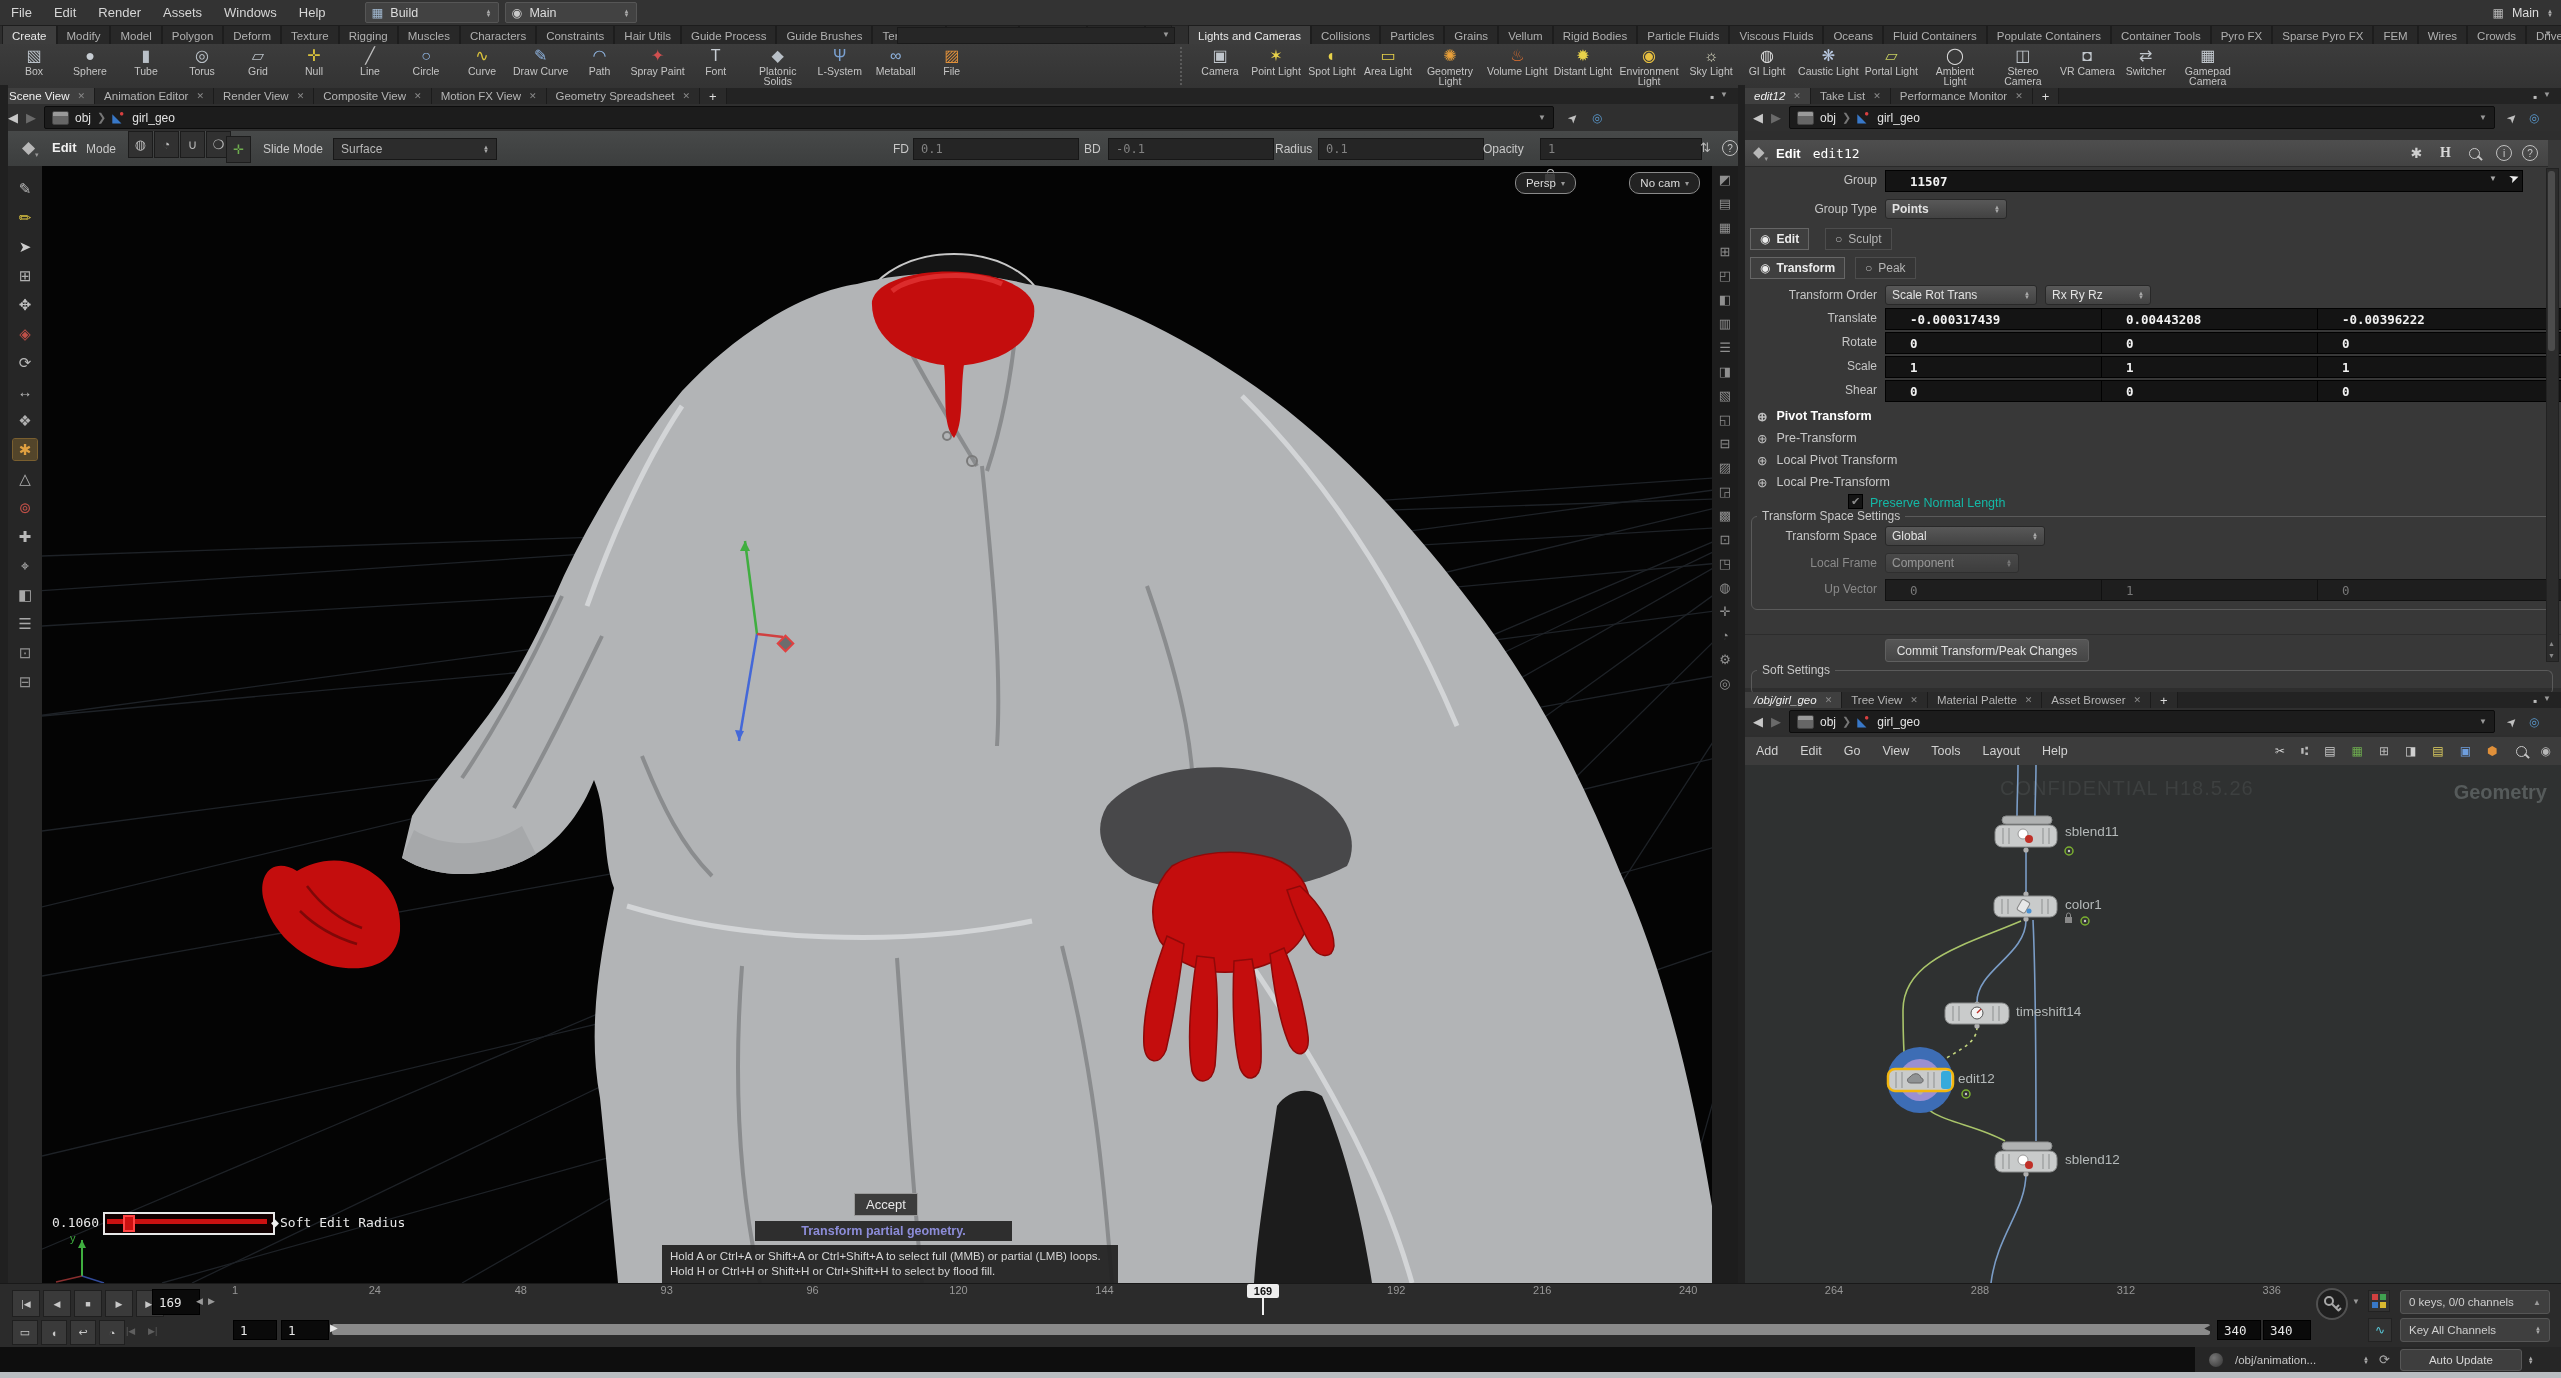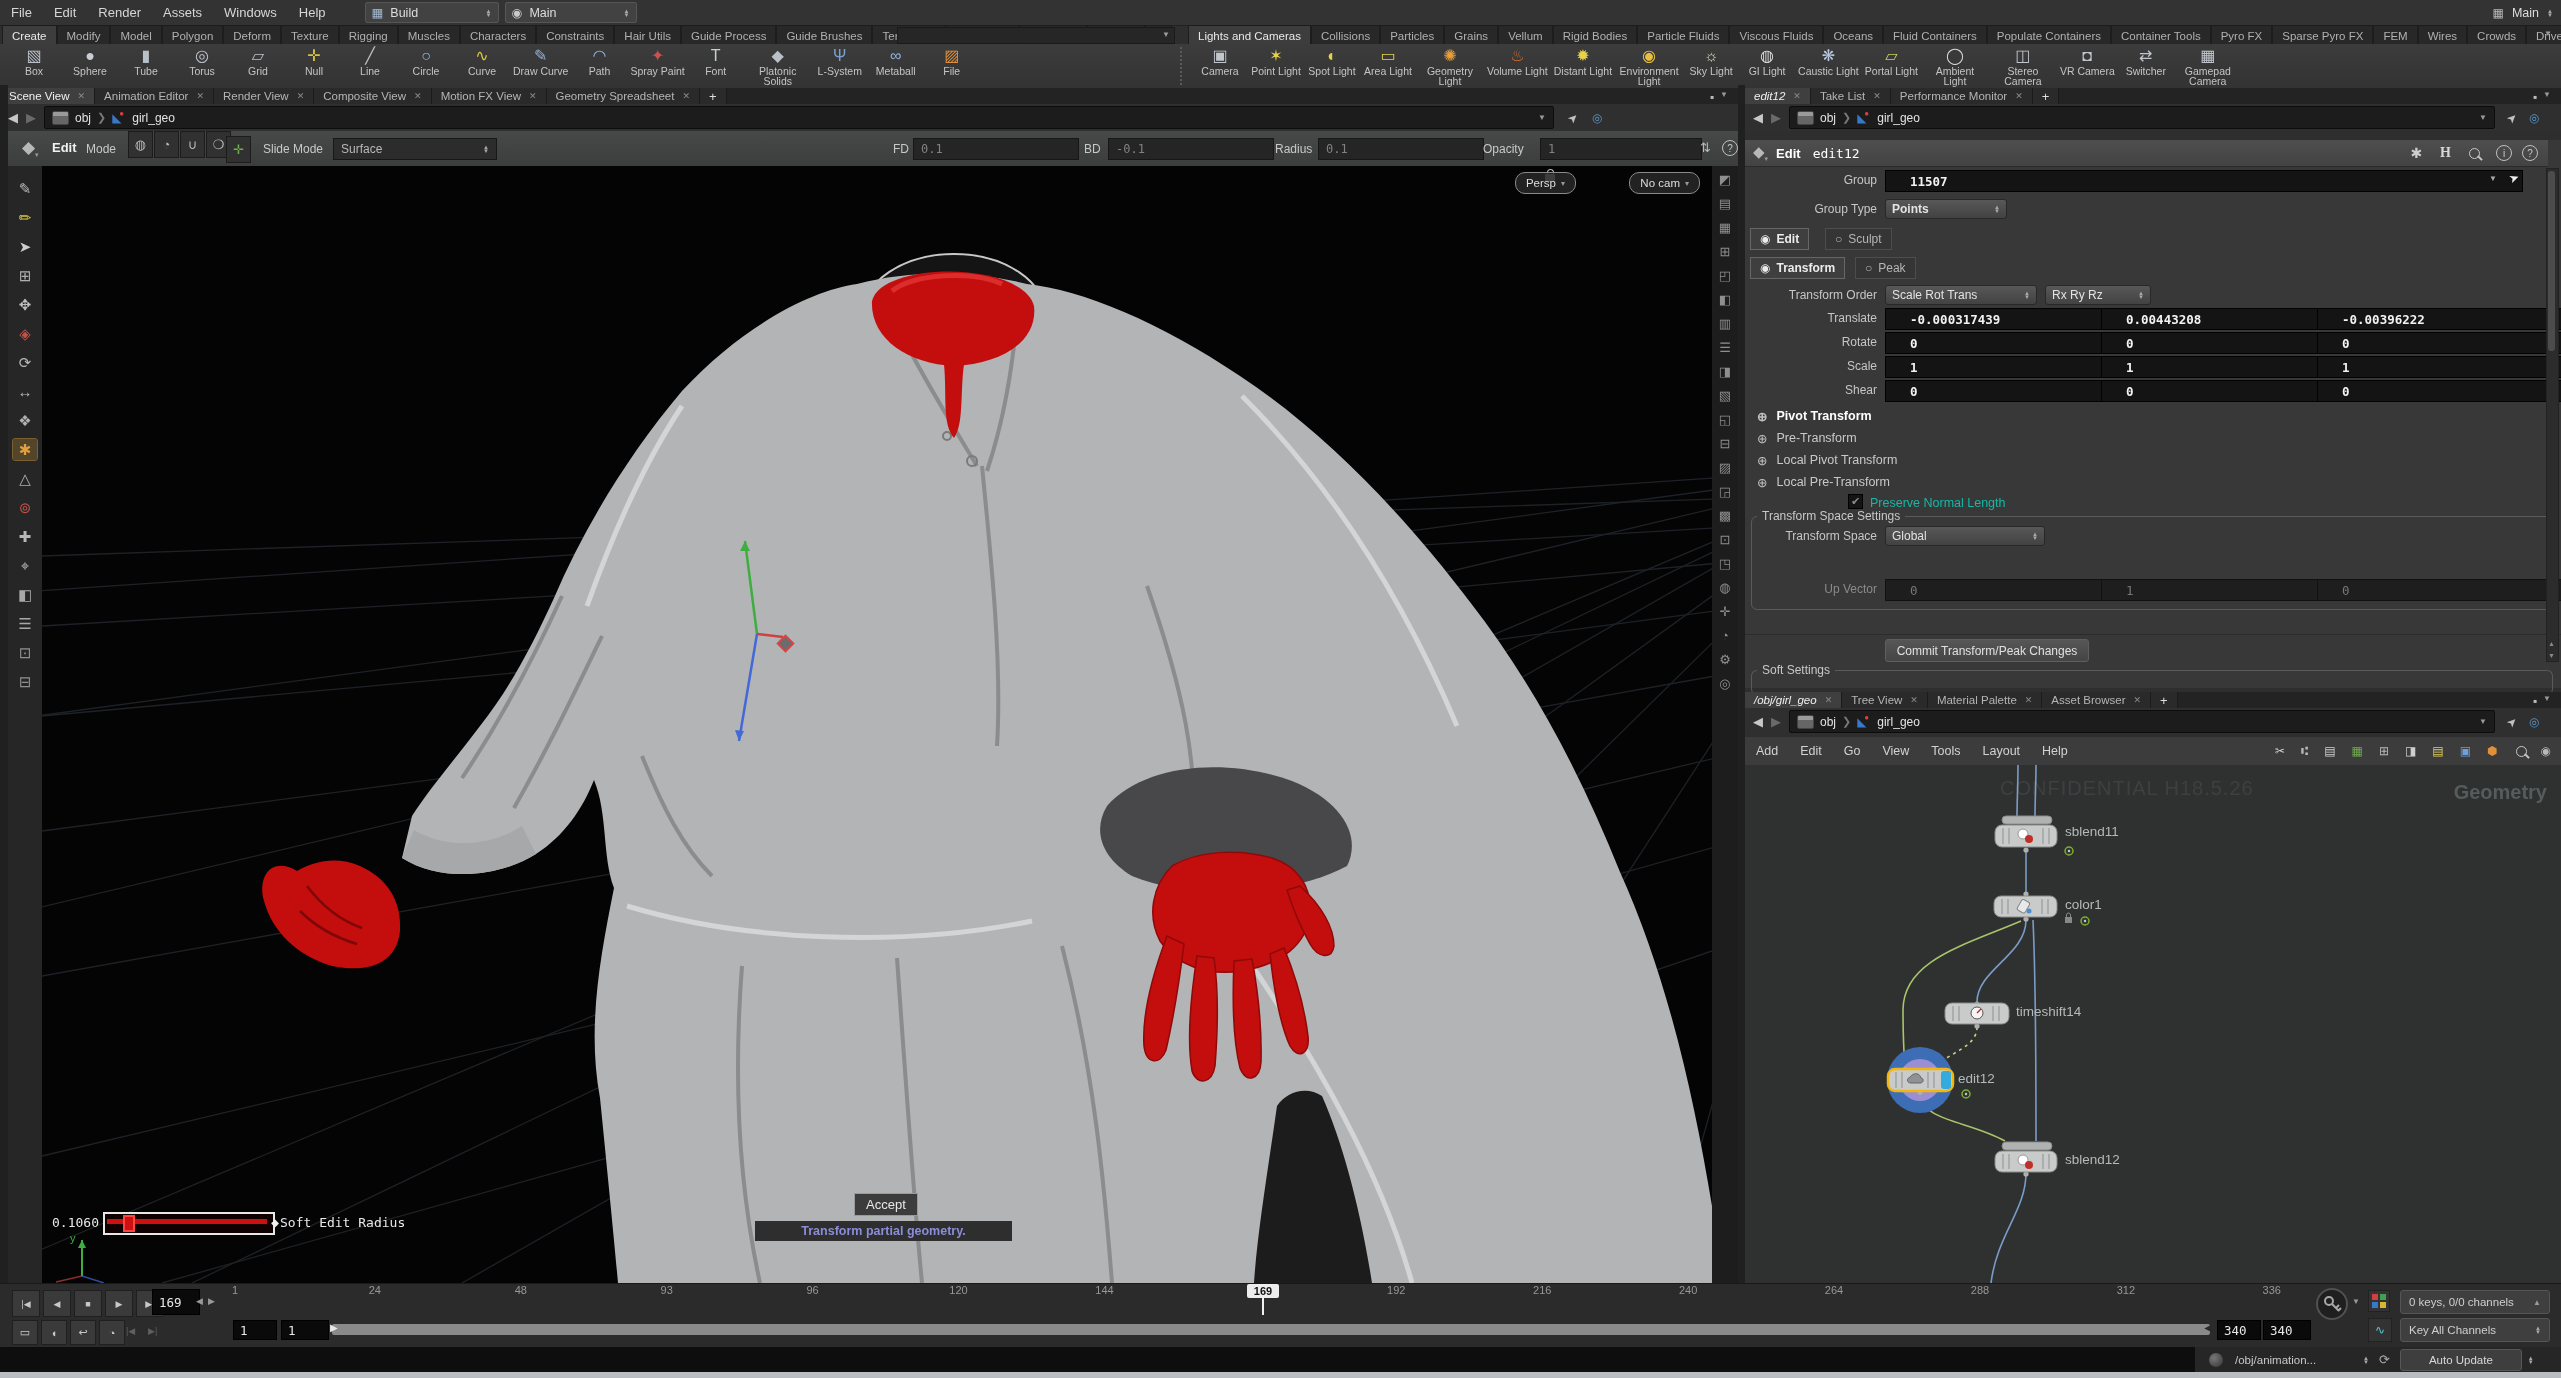--- a/index.html
+++ b/index.html
@@ -667,20 +667,24 @@
     <svg class="abs" style="left:0;top:1062px" width="90" height="55">
       <path d="M40,48 L40,12" stroke="#3fae3f" stroke-width="2"></path>
         <path d="M40,12 l-4,8 l8,0 Z" fill="#3fae3f"></path>
       <path d="M40,48 L14,54" stroke="#c04040" stroke-width="1.5" opacity=".7"></path>
       <path d="M40,48 L62,55" stroke="#4468d8" stroke-width="1.5" opacity=".7"></path>
       <text x="28" y="14" fill="#3fae3f" font-size="11">y</text>
     </svg>
 
     <div class="abs" style="left:812px;top:1027px;padding:3px 11px;background:#3c3c3c;border:1px solid #9a9a9a;color:#e8e8e8;font-size:13px">Accept</div>
     <div class="abs" style="left:713px;top:1055px;width:245px;text-align:center;background:#2e2e2e;padding:3px 6px;color:#8c8cd8;font-weight:bold;font-size:12.5px">Transform partial geometry.</div>
+    <div class="abs" style="left:620px;top:1079px;width:440px;background:rgba(32,32,32,.92);padding:4px 8px;color:#d6d6d6;font-size:11.5px;line-height:15px">
+      <div>Hold A or Ctrl+A or Shift+A or Ctrl+Shift+A to select full (MMB) or partial (LMB) loops.</div>
+      <div>Hold H or Ctrl+H or Shift+H or Ctrl+Shift+H to select by flood fill.</div>
+    </div>
   </div>
 
   <div id="righttools">
 
   <div class="ti"><span>◩</span></div>
       <div class="ti"><span>▤</span></div>
       <div class="ti"><span>▦</span></div>
       <div class="ti"><span>⊞</span></div>
       <div class="ti"><span>◰</span></div>
       <div class="ti"><span>◧</span></div>
@@ -829,20 +833,30 @@
     <div class="prow" style="top:386px">
       <span class="plabel">Transform Space</span>
       <div class="hdrop" style="left:140px;width:160px">
         <span>Global</span>
           <span class="spin">
             <span>▲</span>
             <span>▼</span>
           </span>
       </div>
     </div>
+    <div class="prow" style="top:413px">
+      <span class="plabel dim">Local Frame</span>
+      <div class="hdrop dim" style="left:140px;width:134px">
+        <span>Component</span>
+          <span class="spin">
+            <span>▲</span>
+            <span>▼</span>
+          </span>
+      </div>
+    </div>
     <div class="prow" style="top:439px">
       <span class="plabel dim">Up Vector</span>
       <input class="pfield dim" style="left: 140px; width: 192px;" value="0">
       <input class="pfield dim" style="left: 356px; width: 192px;" value="1">
       <input class="pfield dim" style="left: 572px; width: 196px;" value="0">
     </div>
 
     <div class="abs" style="left:0;top:494px;width:816px;border-top:1px solid #2c2c2c"></div>
     <div class="abs" style="left:140px;top:499px;width:202px;height:21px;background:linear-gradient(#565656,#454545);border:1px solid #5f5f5f;border-radius:3px;display:flex;align-items:center;justify-content:center;color:#e0e0e0;font-size:12px">Commit Transform/Peak Changes</div>
     <div class="gbox" style="left:6px;top:530px;width:800px;height:24px;border-bottom:none"></div>

